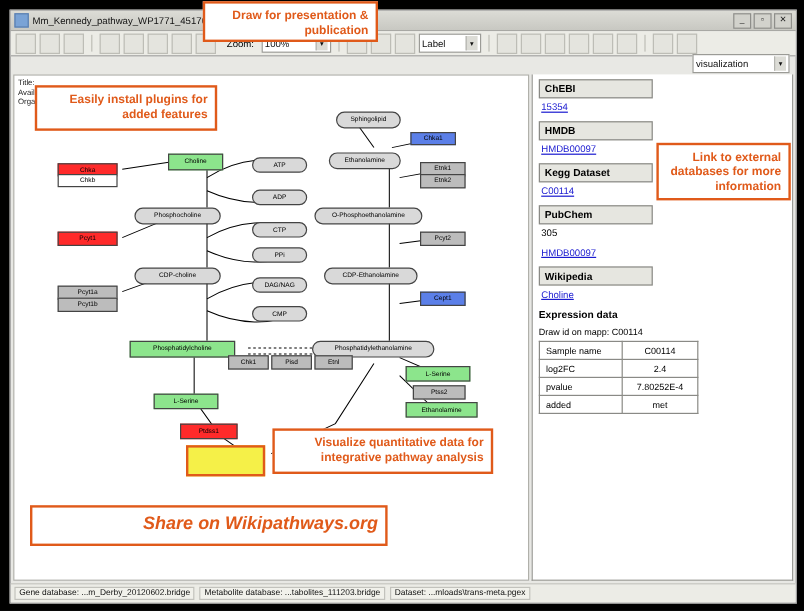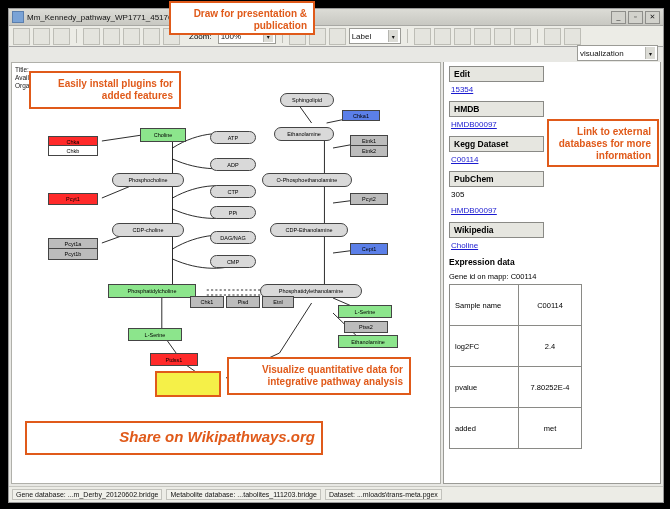--- a/index.html
+++ b/index.html
@@ -29,21 +29,21 @@
   .tabs{display:flex;font-size:7.5px;border-bottom:1px solid #9b9b96;background:#dcdcd6;}
   .tab{padding:2px 5px;border:1px solid #a9a9a4;border-bottom:none;background:#d2d2cc;margin-right:1px;color:#111;}
   .tab.active{background:#fff;font-weight:bold;}
   .sidebody{flex:1;background:#fff;border:1px solid #9b9b96;border-top:none;overflow:hidden;position:relative;padding:4px 5px;}
   .dbbox{border:1px solid #8a8a86;background:#e6e6e0;font-weight:bold;font-size:8.5px;padding:2px 4px;width:85px;margin-bottom:3px;}
   .dblink{color:#1a1ad0;text-decoration:underline;font-size:8px;margin:0 0 7px 2px;display:block;}
   .dbplain{font-size:8px;margin:0 0 7px 2px;}
   .exp-title{font-weight:bold;font-size:8.5px;margin:6px 0 5px 0;}
   .geneid{font-size:7.5px;margin-bottom:3px;}
   table.exp{border-collapse:collapse;font-size:7.5px;}
-  table.exp td{border:1px solid #8a8a86;padding:14px 5px;height:12px;}
+  table.exp td{border:1px solid #8a8a86;padding:1px 5px;height:12px;}
   table.exp td.k{width:58px;}
   table.exp td.v{width:52px;text-align:center;}
   
   .status{position:absolute;left:0;right:0;bottom:0;height:15px;background:#ececE6;border-top:1px solid #c6c6c0;display:flex;align-items:center;font-size:7px;color:#111;padding:0 3px;gap:4px;}
   .stcell{border:1px solid #c2c2bc;padding:1px 3px;background:#f1f1eb;}
   
   .node{position:absolute;font-size:5.5px;color:#000;display:flex;align-items:center;justify-content:center;border:1px solid #444;text-align:center;line-height:6px;}
   .metab{border-radius:8px;background:#d9d9d9;}
   .gene{background:#bcbcbc;}
   .green{background:#8ce58c;}
@@ -188,34 +188,34 @@
           <div class="node red" style="left: 138px; top: 290px; width: 46px; height: 11px;">Ptdss1</div>
           <div class="node green" style="left: 170px; top: 315px; width: 34px; height: 14px;">P-S</div>
         </div>
 
       <div class="arrowbox" style="left:143px;top:308px;width:62px;height:22px;"></div>
     </div>
 
     <div class="side">
       <div class="sidebody">
         <div id="dblist">
-            <div class="dbbox">Edit</div>
+            <div class="dbbox">ChEBI</div>
             <a class="dblink" href="#">15354</a>
             <div class="dbbox">HMDB</div>
             <a class="dblink" href="#">HMDB00097</a>
             <div class="dbbox">Kegg Dataset</div>
             <a class="dblink" href="#">C00114</a>
             <div class="dbbox">PubChem</div>
             <div class="dbplain">305</div>
             <a class="dblink" href="#">HMDB00097</a>
             <div class="dbbox">Wikipedia</div>
             <a class="dblink" href="#">Choline</a>
           </div>
         <div class="exp-title">Expression data</div>
-        <div class="geneid">Gene id on mapp: C00114</div>
+        <div class="geneid">Draw id on mapp: C00114</div>
         <table class="exp">
           <tbody id="exprows">
               <tr>
                 <td class="k">Sample name</td>
                 <td class="v">C00114</td>
               </tr>
               <tr>
                 <td class="k">log2FC</td>
                 <td class="v">2.4</td>
               </tr>

